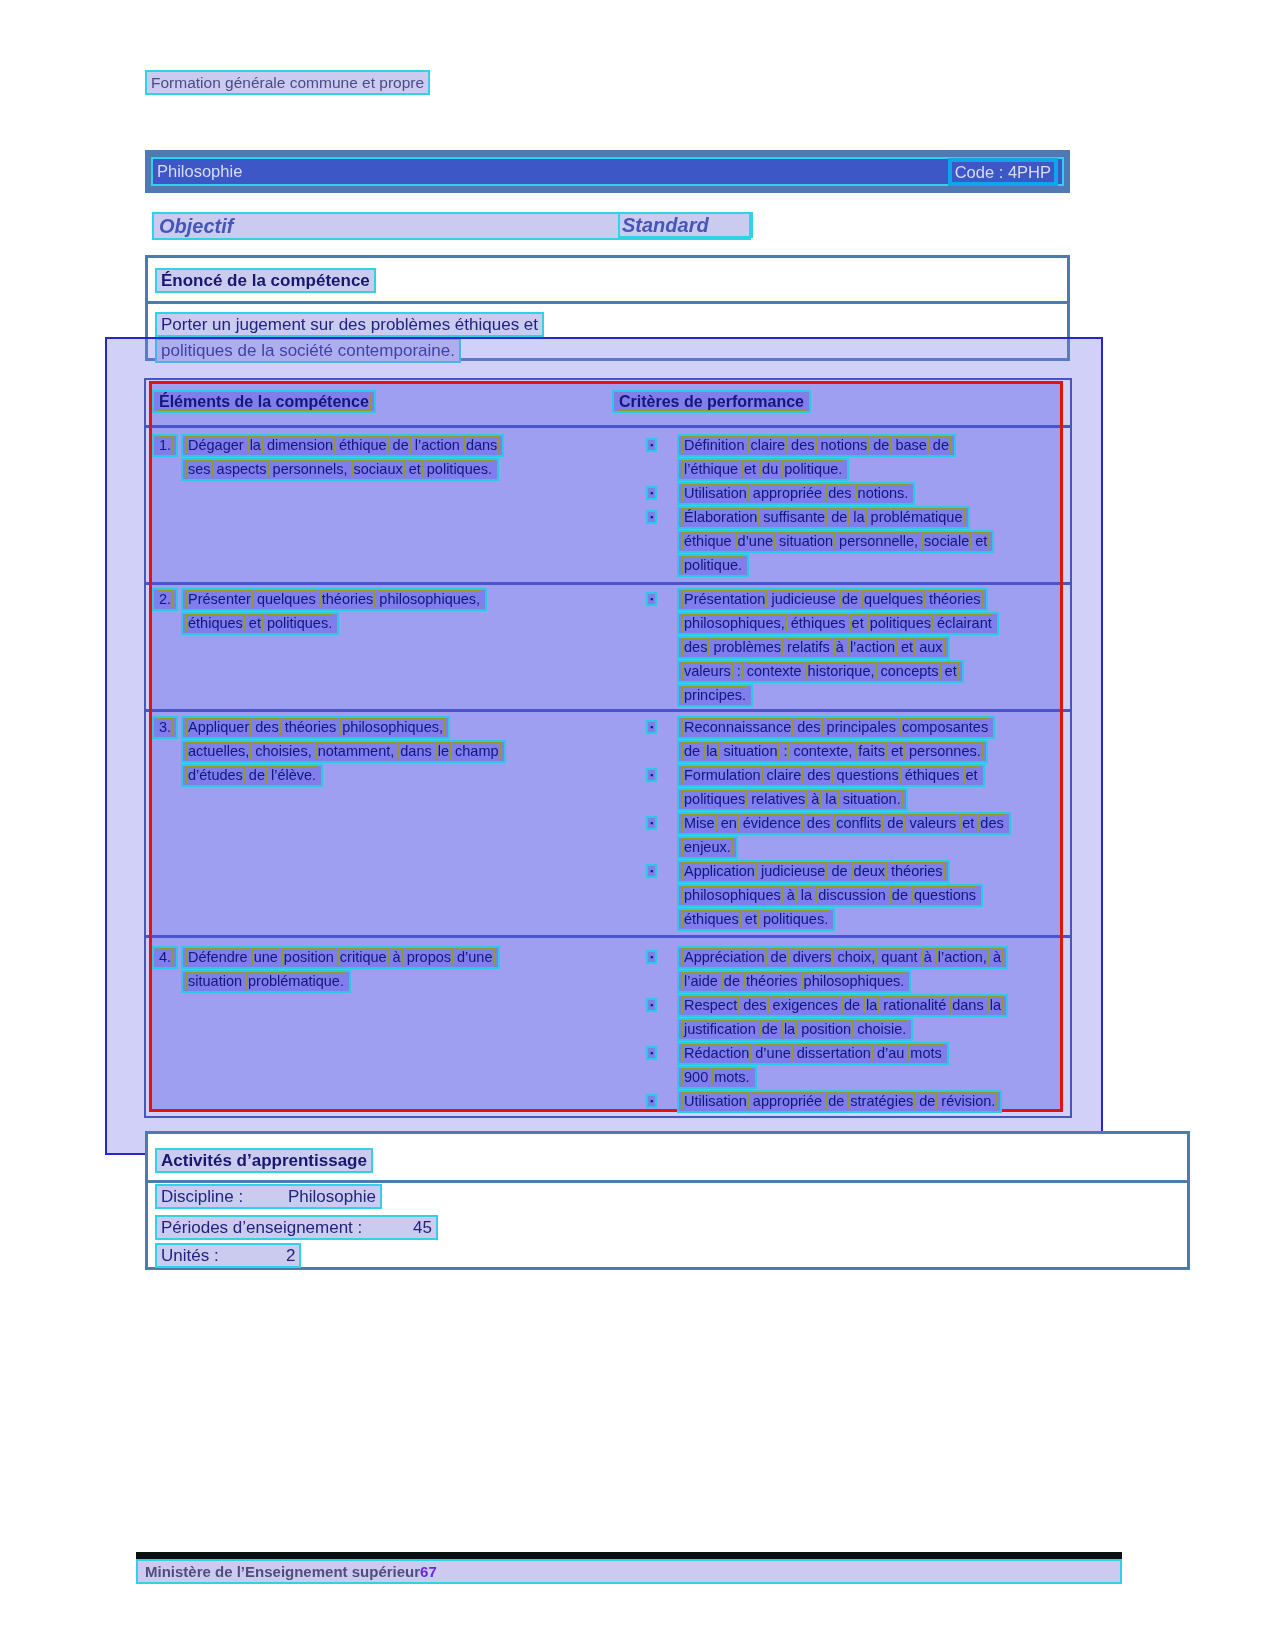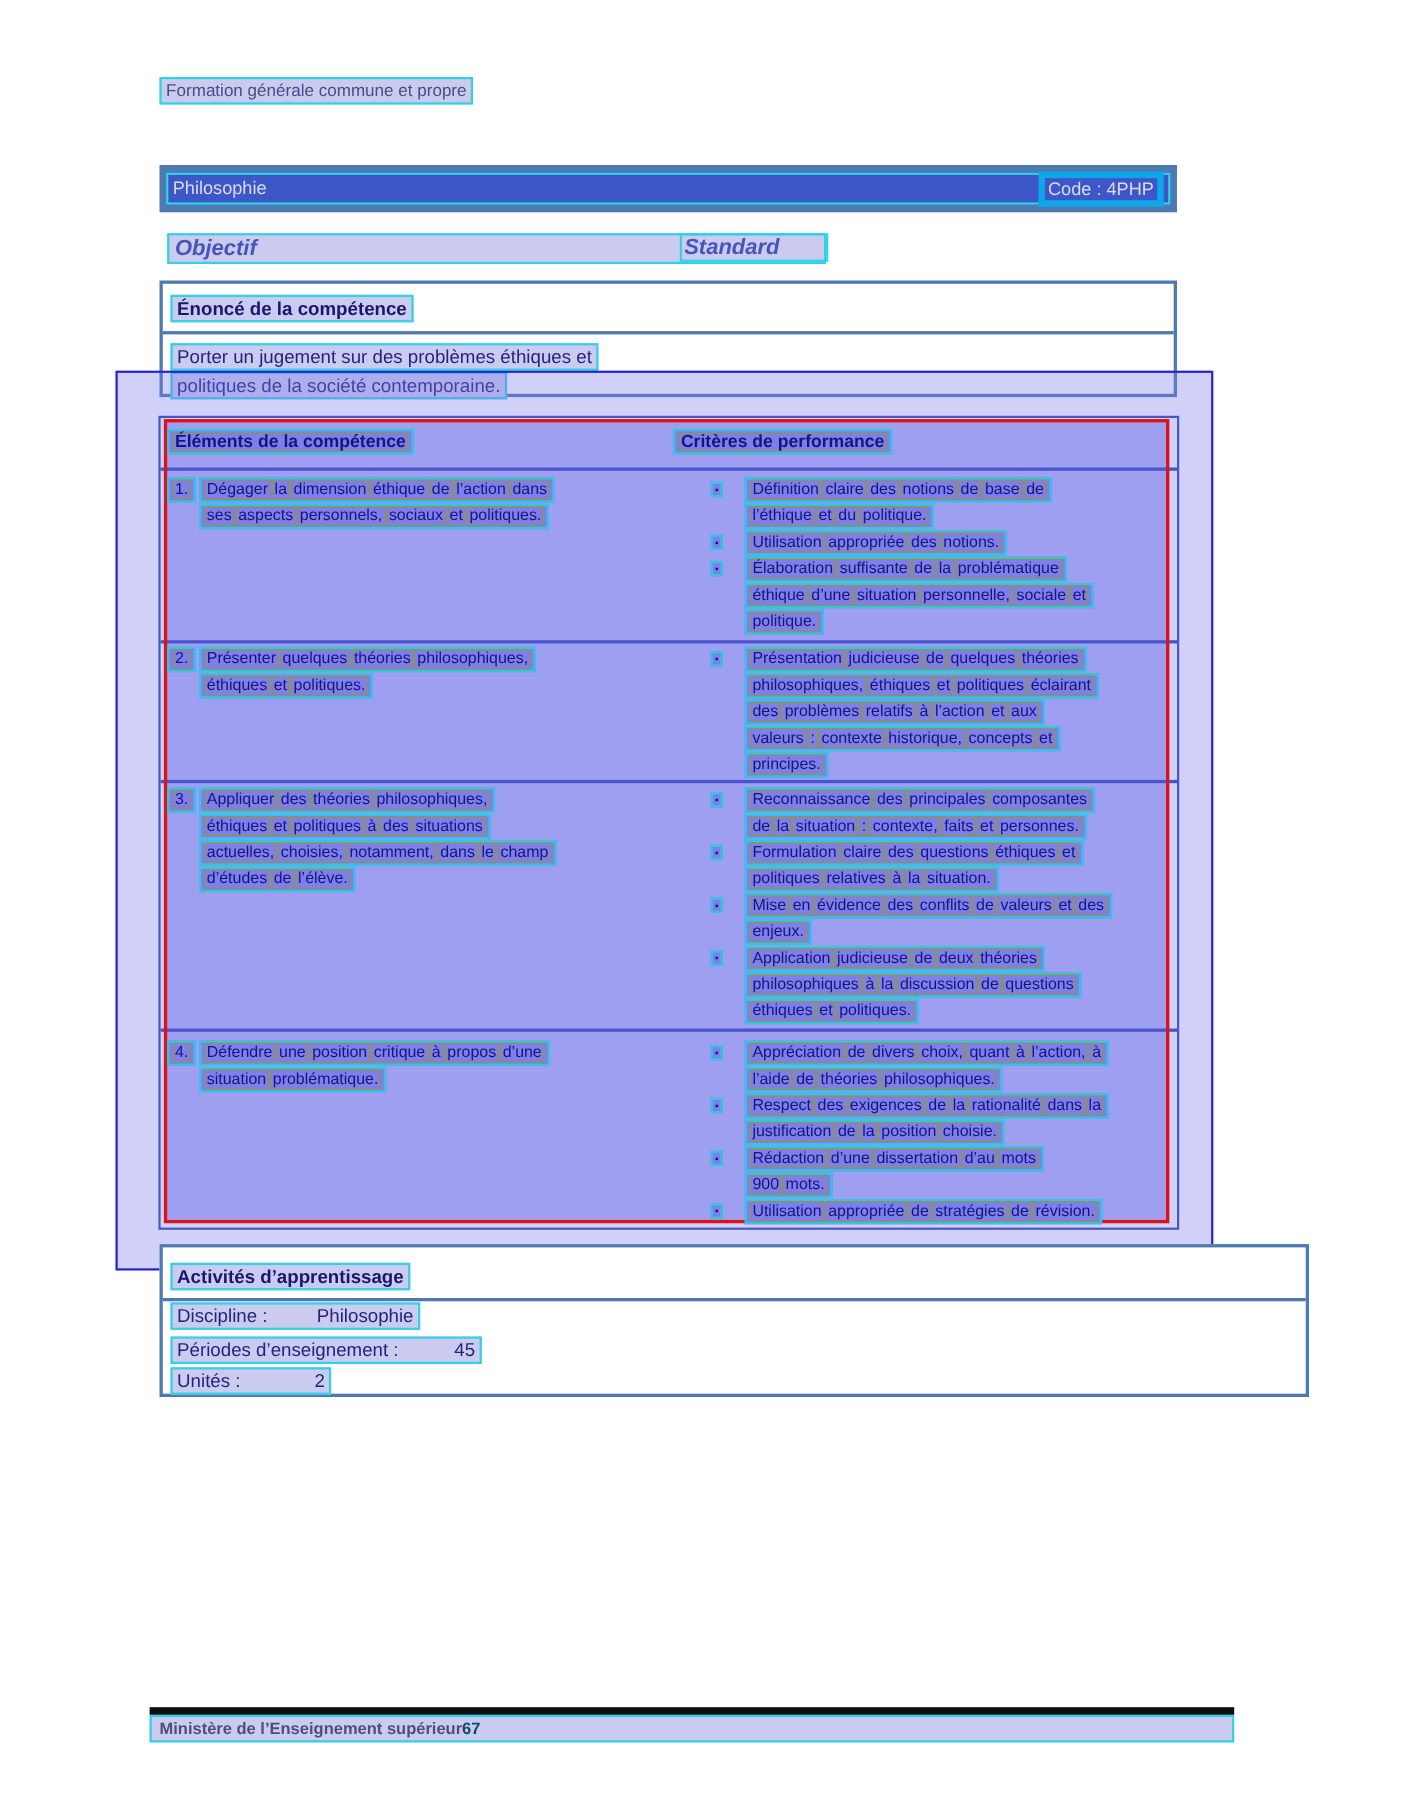--- a/index.html
+++ b/index.html
@@ -11,21 +11,21 @@
       padding:0 4px;line-height:21px;font-size:17px;white-space:nowrap;}
 
   
   .top-label{position:absolute;left:145px;top:70px;font-size:15.5px;color:#4b4b86;}
 
   
   .titlebar{position:absolute;left:145px;top:150px;width:925px;height:43px;background:#4d7ab0;}
   .titlebar-strip{position:absolute;left:6px;top:7px;width:913px;height:29px;background:#3e57c6;
       border:2px solid #30d2e6;box-sizing:border-box;color:#d9dcf5;font-size:16.5px;
       display:flex;justify-content:space-between;align-items:center;padding:0 4px;}
-  .code-box{border:6px solid #0ea5e9;padding:0 3px;line-height:20px;}
+  .code-box{border:4px solid #0ea5e9;padding:0 3px;line-height:20px;}
 
   
   .objband{position:absolute;left:152px;top:212px;width:599px;height:28px;background:#cbcbf0;
       border:2px solid #30d2e6;box-sizing:border-box;font-style:italic;font-weight:bold;
       font-size:20px;color:#4656b8;}
   .obj-left{position:absolute;left:5px;top:1px;}
   .obj-right{position:absolute;left:464px;top:-2px;width:127px;border:2px solid #30d2e6;
       padding:0 2px;line-height:22px;}
 
   
@@ -73,21 +73,21 @@
   .lbl{display:inline-block;}
   .fld0{top:50px;}  .fld0 .lbl{width:127px;}
   .fld1{top:81px;}  .fld1 .lbl{width:252px;}
   .fld2{top:109px;} .fld2 .lbl{width:125px;}
 
   
   .footer-rule{position:absolute;left:136px;top:1552px;width:986px;height:7px;background:#0e0e0e;}
   .footer-band{position:absolute;left:136px;top:1559px;width:986px;height:25px;background:#cbcbf0;
       border:2px solid #30d2e6;box-sizing:border-box;display:flex;justify-content:flex-start;
       align-items:center;padding:0 7px;font-weight:bold;font-size:15px;color:#4e4e7e;}
-  .footer-page{color:#0c4a6e;}
+  .footer-page{color:#6d28d9;}
 </style>
 </head>
 <body>
 
 <div class="page">
 
   <div class="top-label">
     <span class="hl" style="font-size:15.5px;color:#4b4b86;">Formation générale commune et propre</span>
   </div>
 
@@ -164,21 +164,20 @@
             <div class="line-row"><span class="tl"><span class="w">des</span><span class="w">problèmes</span><span class="w">relatifs</span><span class="w">à</span><span class="w">l’action</span><span class="w">et</span><span class="w">aux</span></span></div>
             <div class="line-row"><span class="tl"><span class="w">valeurs</span><span class="w">:</span><span class="w">contexte</span><span class="w">historique,</span><span class="w">concepts</span><span class="w">et</span></span></div>
             <div class="line-row"><span class="tl"><span class="w">principes.</span></span></div>
           </div>
         </div>
       </div>
       <div class="trow" style="top: 338px;">
         <div class="cell-l">
           <span class="tl numbox"><span class="w">3.</span></span>
           <div class="line-row"><span class="tl"><span class="w">Appliquer</span><span class="w">des</span><span class="w">théories</span><span class="w">philosophiques,</span></span></div>
-          <div class="line-row"><span class="tl"><span class="w">éthiques</span><span class="w">et</span><span class="w">politiques</span><span class="w">à</span><span class="w">des</span><span class="w">situations</span></span></div>
           <div class="line-row"><span class="tl"><span class="w">actuelles,</span><span class="w">choisies,</span><span class="w">notamment,</span><span class="w">dans</span><span class="w">le</span><span class="w">champ</span></span></div>
           <div class="line-row"><span class="tl"><span class="w">d’études</span><span class="w">de</span><span class="w">l’élève.</span></span></div>
         </div>
         <div class="cell-r">
           <div class="criterion">
             <span class="mk">▪</span>
             <div class="line-row"><span class="tl"><span class="w">Reconnaissance</span><span class="w">des</span><span class="w">principales</span><span class="w">composantes</span></span></div>
             <div class="line-row"><span class="tl"><span class="w">de</span><span class="w">la</span><span class="w">situation</span><span class="w">:</span><span class="w">contexte,</span><span class="w">faits</span><span class="w">et</span><span class="w">personnes.</span></span></div>
           </div>
           <div class="criterion">

